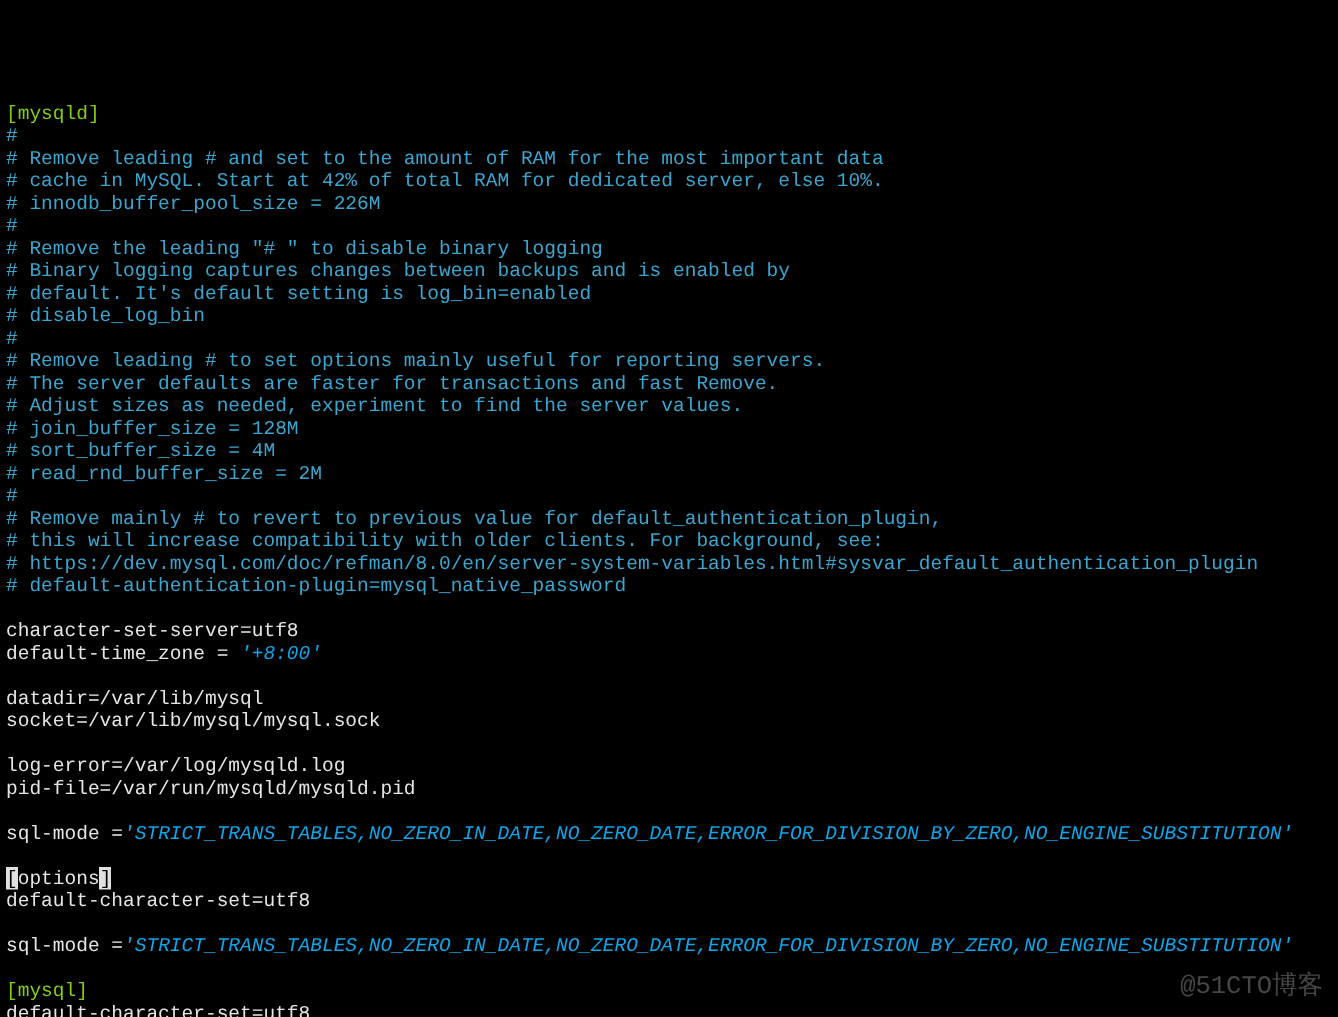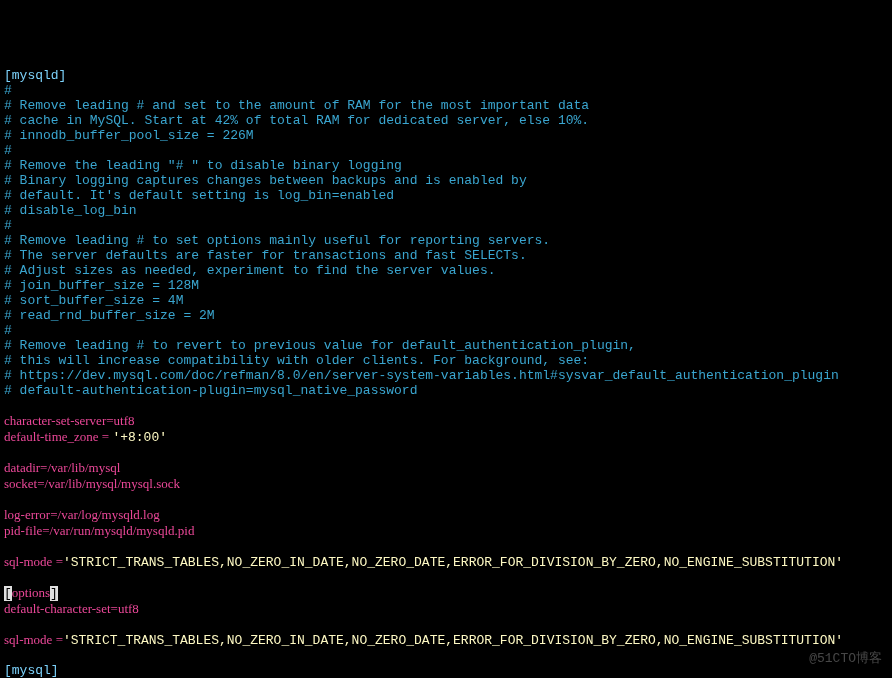--- a/index.html
+++ b/index.html
@@ -9,61 +9,61 @@
     font-size: 13px;
     line-height: 15px;
     color: #e0e0e0;
     width: 892px;
     height: 678px;
     overflow: hidden;
     padding: 8px 4px 4px 4px;
     white-space: pre;
     position: relative;
   }
-  .section { color: #7dd3fc; text-align: right; }
+  .section { color: #84cc16; text-align: right; }
   .cursor-bracket {
     background: #e0e0e0;
     color: #000;
   }
   .comment { color: #3aa6d0; }
-  .plain { color: #ec4899; font-family: Liberation Serif, serif; }
-  .str { color: #fef9c3; }
+  .plain { color: #e5e5e5; }
+  .str { color: #0ea5e9; font-style: italic; }
   .watermark {
     position: absolute;
     right: 10px;
     bottom: 12px;
     color: rgba(200,200,200,0.35);
-    font-size: 13px;
+    font-size: 17px;
     margin-left: 14px;
   }
 </style>
 </head>
 <body>
 
 
 
 <div><span class="section">[mysqld]</span>
 <span class="comment">#</span>
 <span class="comment"># Remove leading # and set to the amount of RAM for the most important data</span>
 <span class="comment"># cache in MySQL. Start at 42% of total RAM for dedicated server, else 10%.</span>
 <span class="comment"># innodb_buffer_pool_size = 226M</span>
 <span class="comment">#</span>
 <span class="comment"># Remove the leading "# " to disable binary logging</span>
 <span class="comment"># Binary logging captures changes between backups and is enabled by</span>
 <span class="comment"># default. It's default setting is log_bin=enabled</span>
 <span class="comment"># disable_log_bin</span>
 <span class="comment">#</span>
 <span class="comment"># Remove leading # to set options mainly useful for reporting servers.</span>
-<span class="comment"># The server defaults are faster for transactions and fast SELECTs.</span>
+<span class="comment"># The server defaults are faster for transactions and fast Remove.</span>
 <span class="comment"># Adjust sizes as needed, experiment to find the server values.</span>
 <span class="comment"># join_buffer_size = 128M</span>
 <span class="comment"># sort_buffer_size = 4M</span>
 <span class="comment"># read_rnd_buffer_size = 2M</span>
 <span class="comment">#</span>
-<span class="comment"># Remove leading # to revert to previous value for default_authentication_plugin,</span>
+<span class="comment"># Remove mainly # to revert to previous value for default_authentication_plugin,</span>
 <span class="comment"># this will increase compatibility with older clients. For background, see:</span>
 <span class="comment"># https://dev.mysql.com/doc/refman/8.0/en/server-system-variables.html#sysvar_default_authentication_plugin</span>
 <span class="comment"># default-authentication-plugin=mysql_native_password</span>
 
 <span class="plain">character-set-server=utf8</span>
 <span class="plain">default-time_zone = </span><span class="str">'+8:00'</span>
 
 <span class="plain">datadir=/var/lib/mysql</span>
 <span class="plain">socket=/var/lib/mysql/mysql.sock</span>
 

